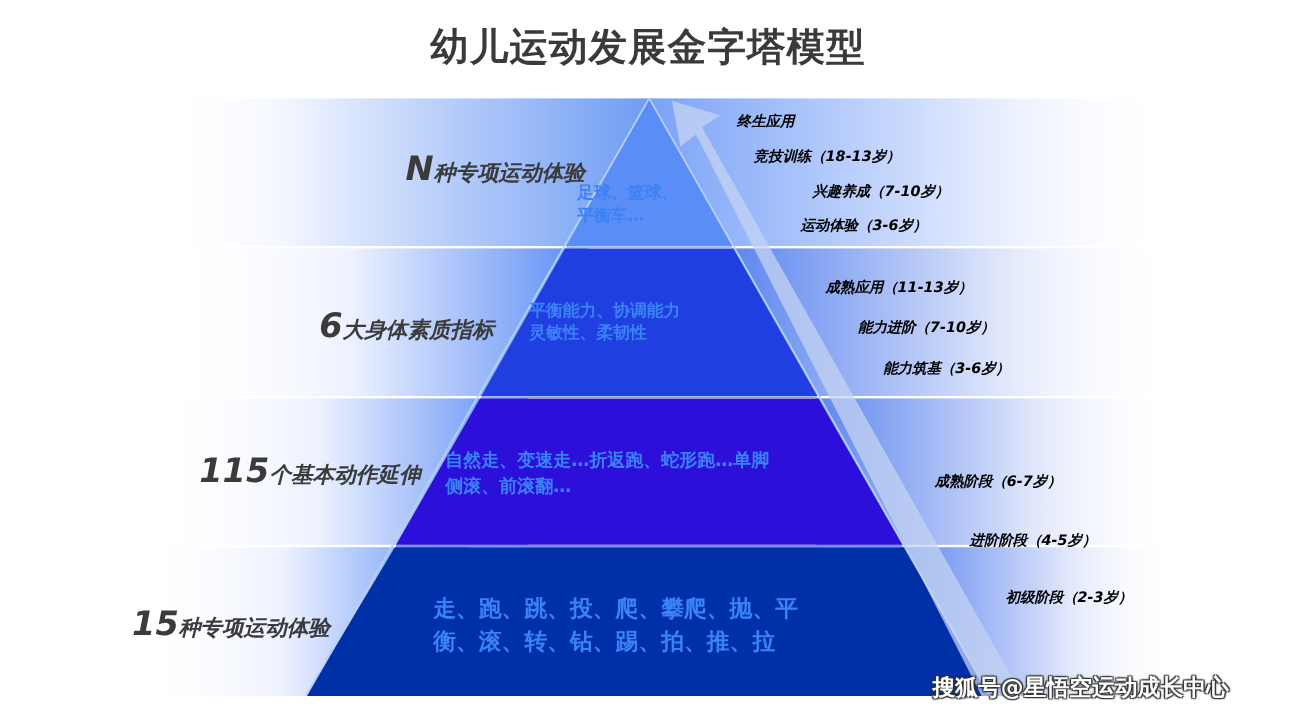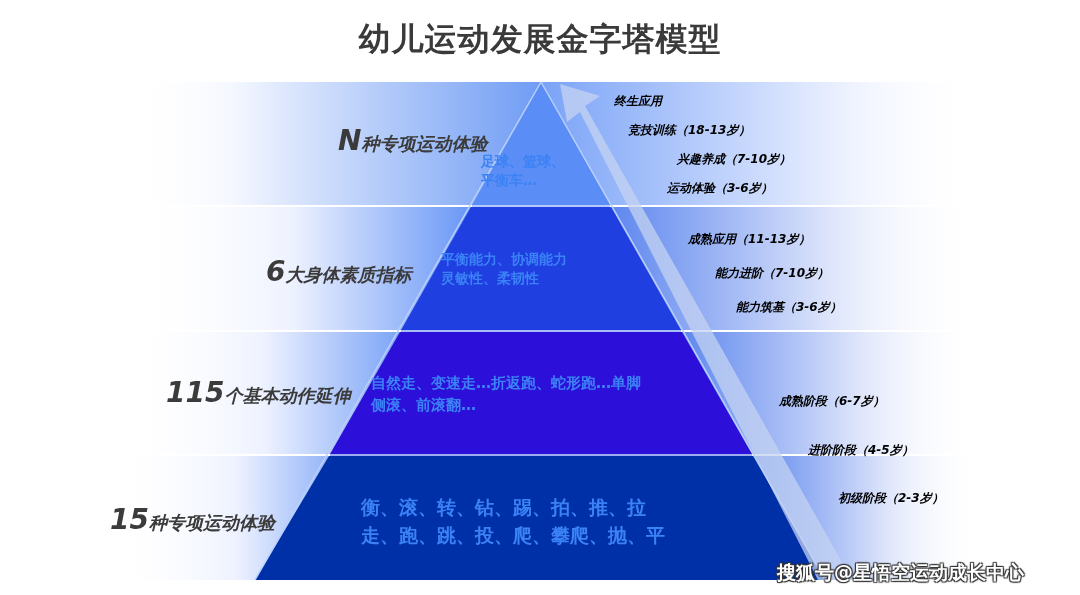--- a/index.html
+++ b/index.html
@@ -88,22 +88,22 @@
 </div>
 <div class="inner" style="left:441px;top:250px;width:200px;font-size:14px;">
   <div>平衡能力、协调能力</div>
   <div>灵敏性、柔韧性</div>
 </div>
 <div class="inner" style="left:371px;top:372px;width:340px;font-size:15px;line-height:22px;">
   <div>自然走、变速走…折返跑、蛇形跑…单脚</div>
   <div>侧滚、前滚翻…</div>
 </div>
 <div class="inner" style="left:361px;top:493px;width:360px;font-size:19px;line-height:28px;">
+  <div>走、跑、跳、投、爬、攀爬、抛、平</div>
   <div>衡、滚、转、钻、踢、拍、推、拉</div>
-  <div>走、跑、跳、投、爬、攀爬、抛、平</div>
 </div>
 
 <div class="stage" style="left:614px;top:93px;">终生应用</div>
 <div class="stage" style="left:628px;top:122px;">竞技训练（18-13岁）</div>
 <div class="stage" style="left:645px;top:151px;margin-left:32px;">兴趣养成（7-10岁）</div>
 <div class="stage" style="left:667px;top:180px;">运动体验（3-6岁）</div>
 
 <div class="stage" style="left:688px;top:231px;">成熟应用（11-13岁）</div>
 <div class="stage" style="left:715px;top:265px;">能力进阶（7-10岁）</div>
 <div class="stage" style="left:736px;top:299px;">能力筑基（3-6岁）</div>

